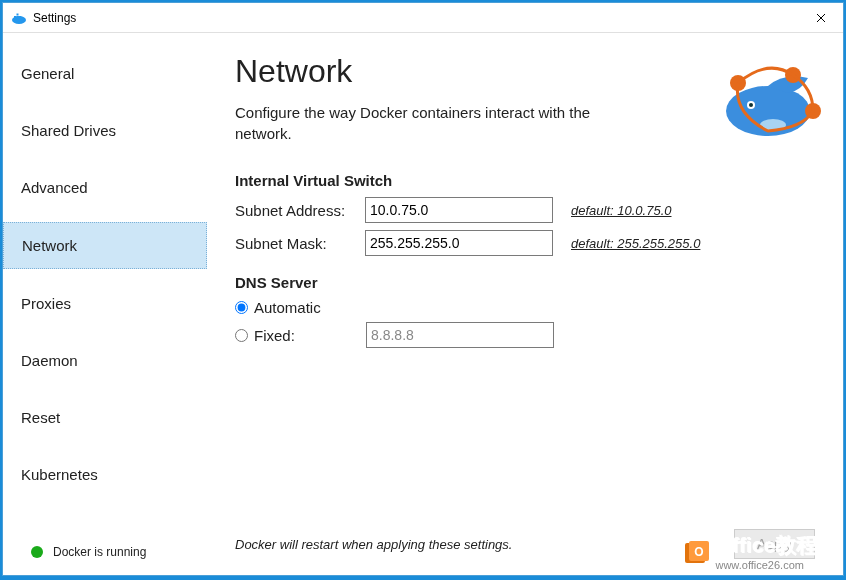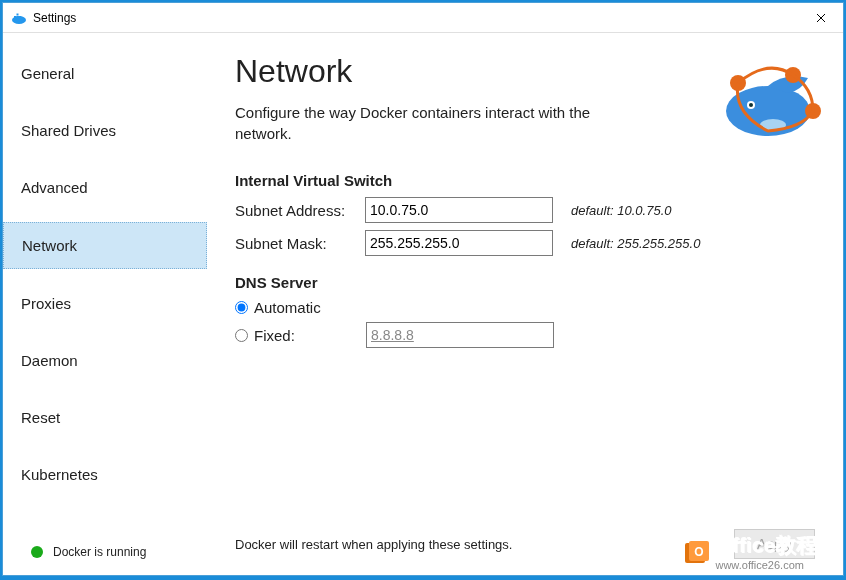--- a/index.html
+++ b/index.html
@@ -118,27 +118,27 @@
       height: 26px;
       border: 1px solid #7a7a7a;
       background: #fff;
       font-size: 14px;
       padding: 2px 4px;
       font-family: inherit;
     }
     .form-input:disabled {
       color: #888;
       background: #fff;
-      text-decoration: underline;
     }
     .default-hint {
       margin-left: 18px;
       font-style: italic;
       font-size: 13px;
       color: #222;
+      text-decoration: underline;
     }
     .dns-section { margin-top: 18px; }
     .radio-row {
       display: flex;
       align-items: center;
       margin-bottom: 6px;
     }
     .radio-row input[type=radio] { margin-right: 6px; }
     .radio-row .radio-label { font-size: 15px; color: #222; width: 112px; }
     .footer-row {
@@ -146,20 +146,21 @@
       bottom: 16px;
       left: 28px;
       right: 28px;
       display: flex;
       align-items: center;
     }
     .footer-text {
       font-size: 13px;
       color: #222;
       flex: 1;
+      font-style: italic;
     }
     .apply-btn {
       padding: 6px 22px;
       font-size: 14px;
       border: 1px solid #ccc;
       background: #eaeaea;
       color: #a0a0a0;
       cursor: default;
       margin-left: 12px;
     }

